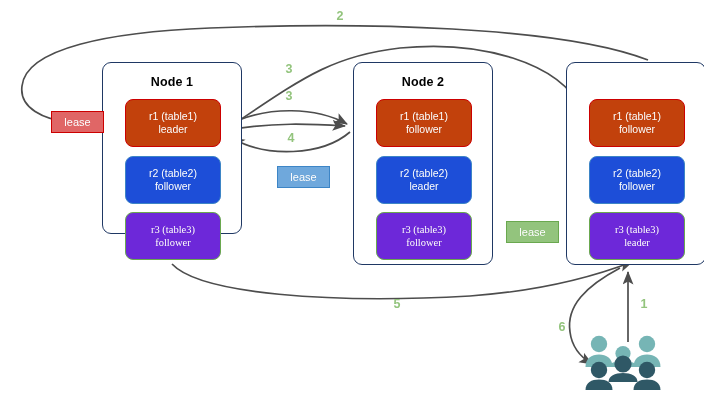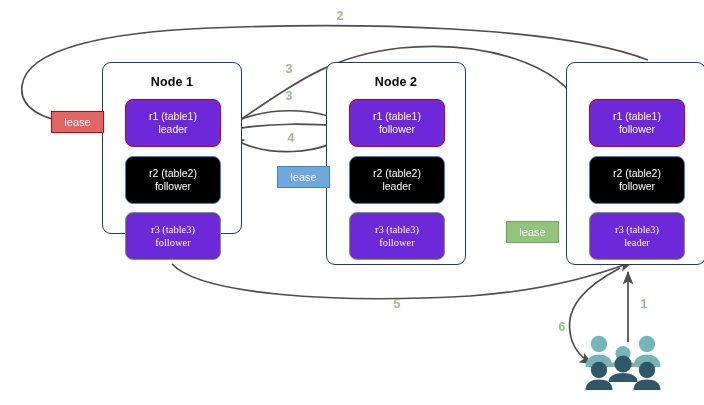--- a/index.html
+++ b/index.html
@@ -46,22 +46,22 @@
     display: flex;
     flex-direction: column;
     align-items: center;
     justify-content: center;
     color: #ffffff;
     font-size: 10.5px;
     line-height: 13px;
     text-align: center;
     text-shadow: 0 0 1px rgba(0,0,0,0.10);
   }
-  .rep-red   { background: #6d28d9; border: 1.2px solid #cc0000; }
-  .rep-blue  { background: #000000; border: 1.2px solid #3d85c6; }
+  .rep-red   { background: #c2410c; border: 1.2px solid #cc0000; }
+  .rep-blue  { background: #1d4ed8; border: 1.2px solid #3d85c6; }
   .rep-green { background: #6d28d9; border: 1.2px solid #6aa84f; font-family: Liberation Serif, serif; }
 
   .lease {
     position: absolute;
     box-sizing: border-box;
     border-radius: 0;
     display: flex;
     align-items: center;
     justify-content: center;
     color: #ffffff;
@@ -122,21 +122,21 @@
     <div class="replica rep-blue" style="left:22px; top:93px; width:96px; height:48px;">
       <span>r2 (table2)</span>
       <span>follower</span>
     </div>
     <div class="replica rep-green" style="left:22px; top:149px; width:96px; height:48px;">
       <span>r3 (table3)</span>
       <span>follower</span>
     </div>
   </div>
 
-  <div class="node-box" style="left:326px; top:62px; width:140px; height:203px;">
+  <div class="node-box" style="left:353px; top:62px; width:140px; height:203px;">
     <div class="node-title" style="top:12px;">Node 2</div>
     <div class="replica rep-red" style="left:22px; top:36px; width:96px; height:48px;">
       <span>r1 (table1)</span>
       <span>follower</span>
     </div>
     <div class="replica rep-blue" style="left:22px; top:93px; width:96px; height:48px;">
       <span>r2 (table2)</span>
       <span>leader</span>
     </div>
     <div class="replica rep-green" style="left:22px; top:149px; width:96px; height:48px;">

